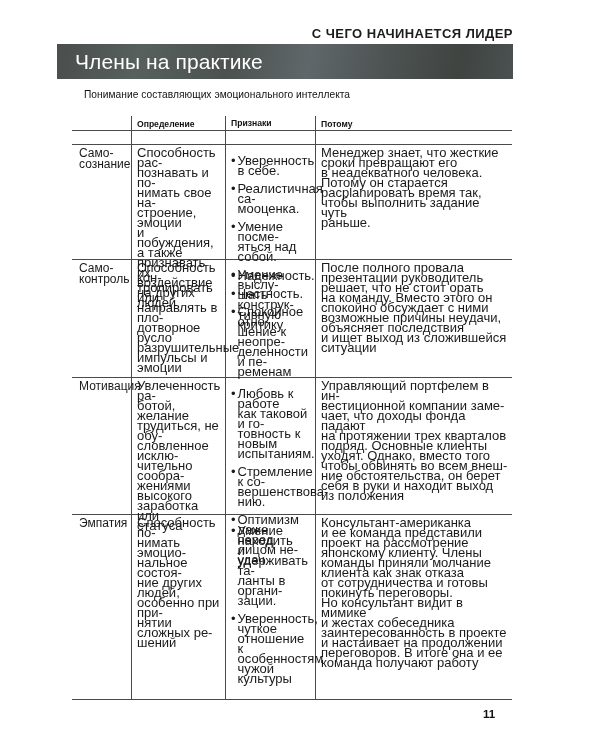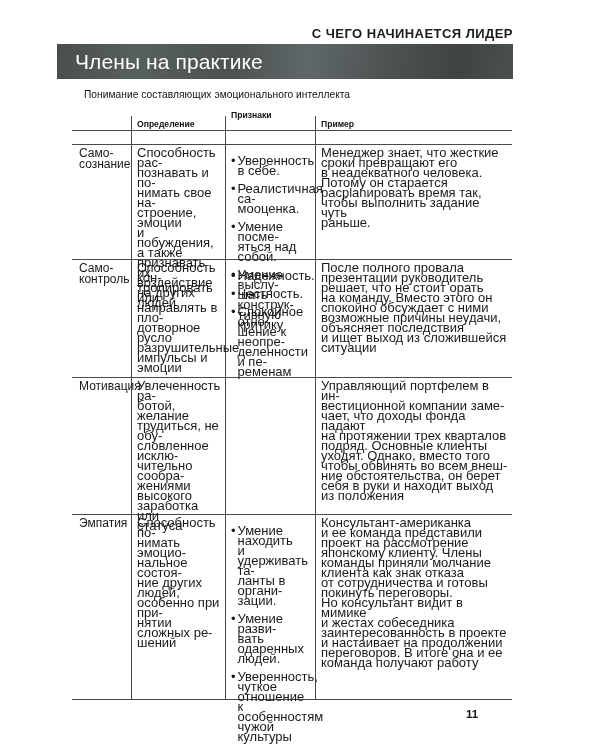--- a/index.html
+++ b/index.html
@@ -116,21 +116,21 @@
   .cell.bullets li::before {
     content: "\2022";
     position: absolute;
     left: 0;
     top: 0;
   }
 
   
   .folio {
     position: absolute;
-    left: 466px;
+    left: 483px;
     top: 708px;
     font-size: 11.5px;
     font-weight: bold;
     color: #111111;
   }
 </style>
 </head>
 <body>
 
 <div class="page">
@@ -148,22 +148,22 @@
   <div class="rule" style="top:259px"></div>
   <div class="rule" style="top:377px"></div>
   <div class="rule" style="top:514px"></div>
   <div class="rule" style="top:699px"></div>
 
   <div class="vline" style="left:131px; top:116px; height:583px"></div>
   <div class="vline" style="left:225px; top:116px; height:583px"></div>
   <div class="vline" style="left:315px; top:116px; height:583px"></div>
 
   <div class="hdr-cell" style="left:137px; top:119px">Определение</div>
-  <div class="hdr-cell" style="left:231px; top:110px">Признаки</div>
-  <div class="hdr-cell" style="left:321px; top:119px">Пример</div>
+  <div class="hdr-cell" style="left:231px; top:118px">Признаки</div>
+  <div class="hdr-cell" style="left:321px; top:119px">Потому</div>
 
   <div class="cell label" style="left:79px; top:148px; width:48px">Само-
 сознание</div>
   <div class="cell" style="left:137px; top:148px; width:84px">Способность рас-
 познавать и по-
 нимать свое на-
 строение, эмоции
 и побуждения,
 а также признавать
 их воздействие
@@ -219,20 +219,34 @@
 
   <div class="cell label" style="left:79px; top:381px; width:52px">Мотивация</div>
   <div class="cell" style="left:137px; top:381px; width:84px">Увлеченность ра-
 ботой, желание
 трудиться, не обу-
 словленное исклю-
 чительно сообра-
 жениями высокого
 заработка или
 статуса</div>
+  <div class="cell bullets" style="left:231px; top:381px; width:80px">
+    <ul>
+      <li>Любовь к работе
+как таковой и го-
+товность к новым
+испытаниям.</li>
+      <li>Стремление к со-
+вершенствова-
+нию.</li>
+      <li>Оптимизм даже
+перед лицом не-
+удач</li>
+    </ul>
+  </div>
   <div class="cell" style="left:321px; top:381px; width:188px">Управляющий портфелем в ин-
 вестиционной компании заме-
 чает, что доходы фонда падают
 на протяжении трех кварталов
 подряд. Основные клиенты
 уходят. Однако, вместо того
 чтобы обвинять во всем внеш-
 ние обстоятельства, он берет
 себя в руки и находит выход
 из положения</div>
@@ -244,23 +258,20 @@
 ние других людей,
 особенно при при-
 нятии сложных ре-
 шений</div>
   <div class="cell bullets" style="left:231px; top:518px; width:80px">
     <ul>
       <li>Умение находить
 и удерживать та-
 ланты в органи-
 зации.</li>
-      <li>Умение разви-
-вать одаренных
-людей.</li>
       <li>Уверенность,
 чуткое отношение
 к особенностям
 чужой культуры</li>
     </ul>
   </div>
   <div class="cell" style="left:321px; top:518px; width:188px">Консультант-американка
 и ее команда представили
 проект на рассмотрение
 японскому клиенту. Члены

